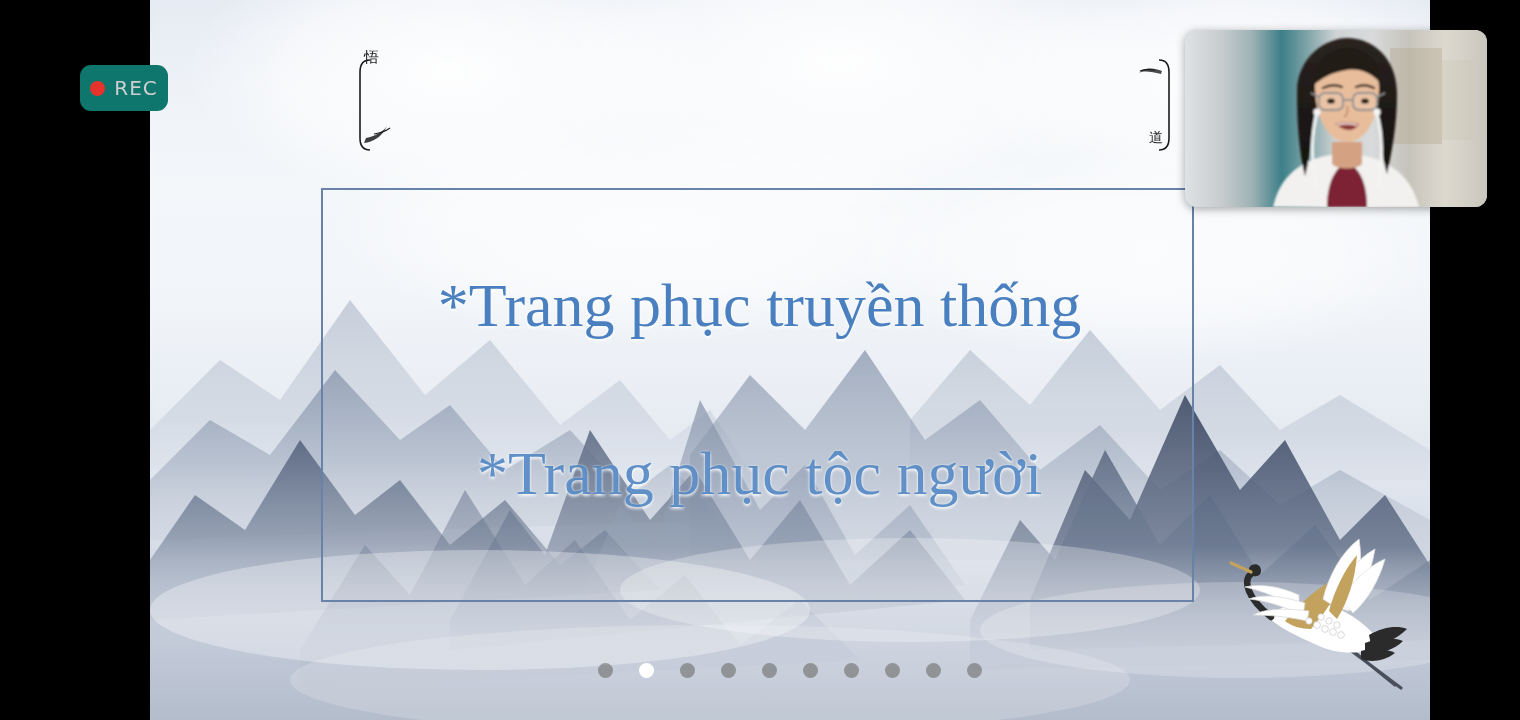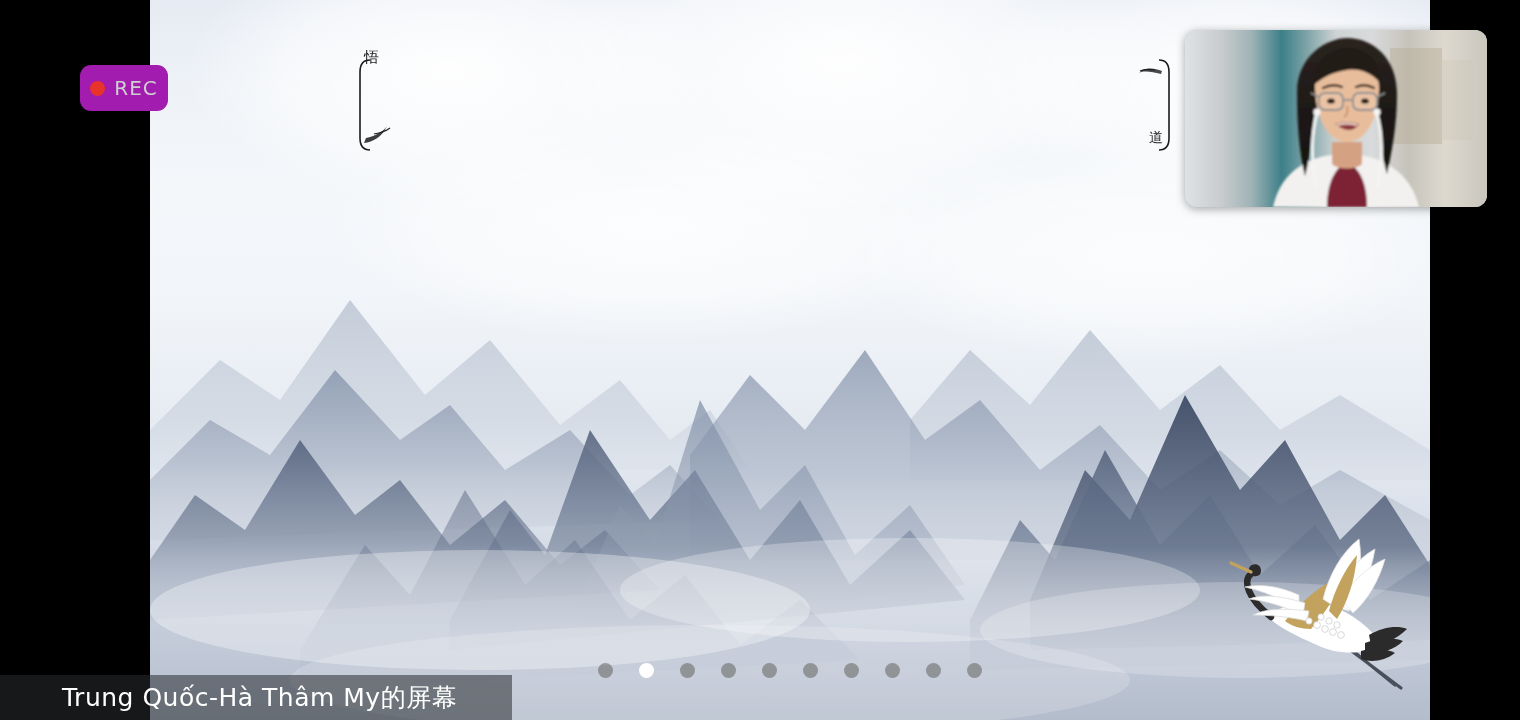--- a/index.html
+++ b/index.html
@@ -129,21 +129,21 @@
     position:absolute;
     left:1075px; top:525px;
     width:215px; height:185px;
   }
 
   
   #rec-badge {
     position:absolute;
     left:80px; top:65px;
     width:88px; height:46px;
-    background:#a21caf;
+    background:#0f766e;
     border-radius:11px;
     display:flex;
     align-items:center;
     justify-content:center;
     gap:9px;
   }
   #rec-dot {
     width:15px; height:15px;
     border-radius:50%;
     background:#e8322c;
@@ -265,20 +265,24 @@
         <svg width="46" height="112" viewBox="0 0 46 112">
           <path d="M24,12 C31,12 34,16 34,24 L34,90 C34,98 31,102 24,102" fill="none" stroke="#1b1b1b" stroke-width="1.6"></path>
           <path d="M26,26 c-9,-2 -17,-4 -22,-1 c6,-6 15,-5 23,-2" fill="#1b1b1b" opacity="0.8"></path>
           <path d="M20,22 c-6,-1 -11,-1 -15,1" fill="none" stroke="#1b1b1b" stroke-width="1.1"></path>
         </svg>
         <span class="bracket-han" style="left:14px; top:82px; font-size:14px;">道</span>
       </div>
     </div>
 
 
+    <div id="content-box">
+      <div class="bullet-line" id="bullet-1">*Trang phục truyền thống</div>
+      <div class="bullet-line" id="bullet-2">*Trang phục tộc người</div>
+    </div>
 
     <div id="pager">
       <span class="dot"></span>
       <span class="dot active"></span>
       <span class="dot"></span>
       <span class="dot"></span>
       <span class="dot"></span>
       <span class="dot"></span>
       <span class="dot"></span>
       <span class="dot"></span>
@@ -405,17 +409,14 @@
         <path d="M152,95 q10,-3 20,0" stroke="#f0ddd6" stroke-width="2" fill="none"></path>
 
         <path d="M132,84 C126,106 126,128 131,156" stroke="#f4f4f4" stroke-width="3" fill="none" stroke-linecap="round"></path>
         <path d="M192,84 C198,106 198,128 193,156" stroke="#f4f4f4" stroke-width="3" fill="none" stroke-linecap="round"></path>
         <circle cx="132" cy="82" r="3.6" fill="#f4f4f4"></circle>
         <circle cx="192" cy="82" r="3.6" fill="#f4f4f4"></circle>
       </g>
     </svg>
   </div>
 
-  <div id="share-label">
-    <span id="share-label-text">Trung Quốc-Hà Thâm My的屏幕</span>
-  </div>
 
 </div>
 
 </body></html>

